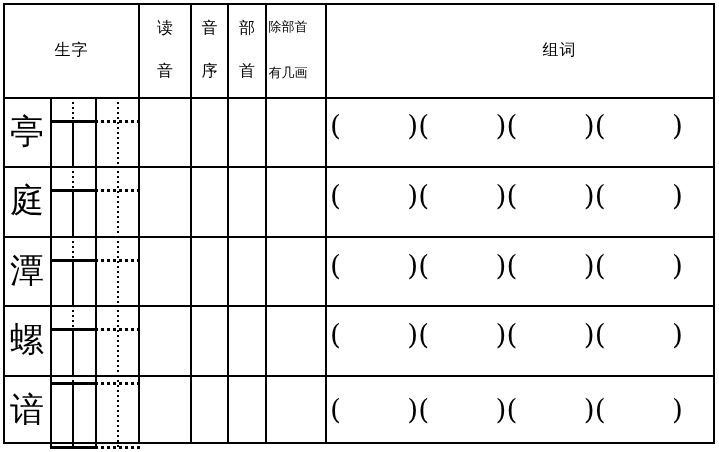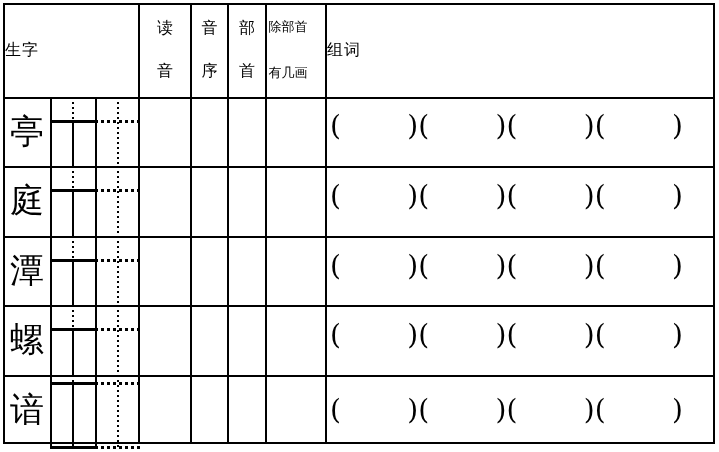--- a/index.html
+++ b/index.html
@@ -11,21 +11,21 @@
     font-family:"DejaVu Serif","Liberation Serif",serif;
     overflow:hidden;
   }
   
   .frame{position:absolute;left:3px;top:3px;width:712px;height:441px;
          border:2px solid #000;box-sizing:border-box;}
   .vline{position:absolute;top:3px;height:441px;width:2px;background:#000;}
   .hline{position:absolute;left:3px;width:712px;height:2px;background:#000;}
   
   .hcell{position:absolute;top:3px;height:94px;display:flex;
-         align-items:center;justify-content:flex-start;font-size:16px;
+         align-items:center;justify-content:center;font-size:16px;
          letter-spacing:1px;box-sizing:border-box;}
   .hcell.two{flex-direction:column;justify-content:space-between;
              padding:15px 0;letter-spacing:0;}
   .hcell.small{font-size:13px;}
   
   .zchar{position:absolute;left:5px;width:44px;display:flex;
          align-items:center;justify-content:center;font-size:34px;}
   
   .wgrid{position:absolute;left:0;width:142px;}
   .gv{position:absolute;width:2px;top:0;height:100%;background:#000;}

